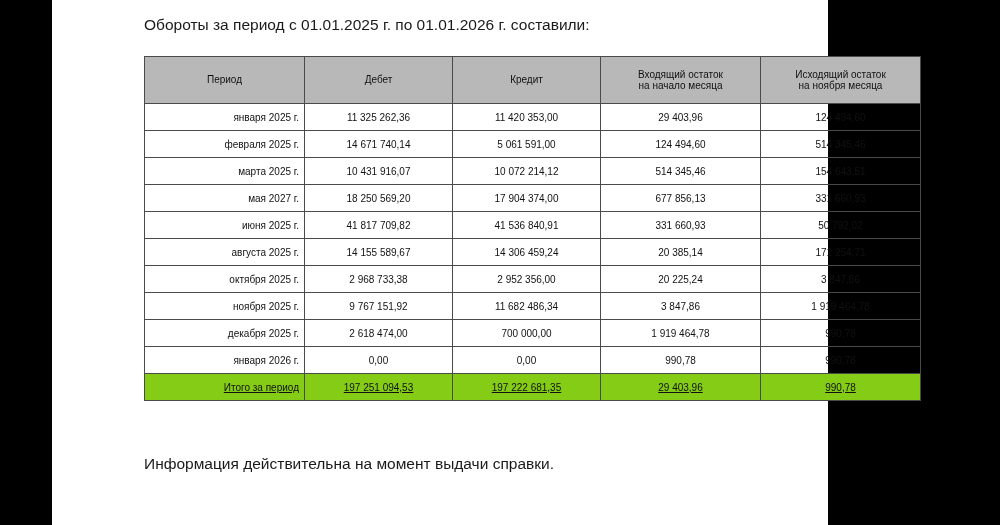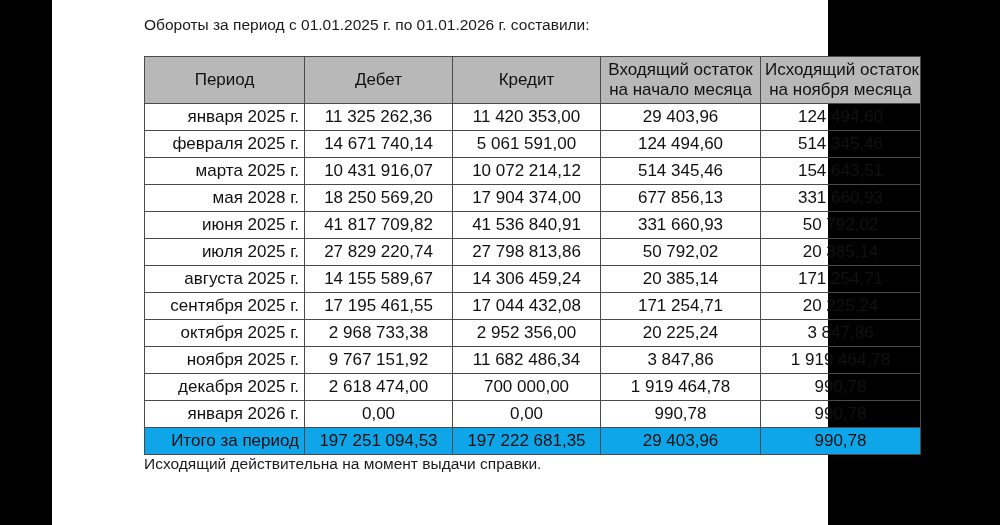--- a/index.html
+++ b/index.html
@@ -38,21 +38,21 @@
     color: #1a1a1a;
     white-space: nowrap;
   }
   table.turnover {
     position: absolute;
     left: 92px;
     top: 56px;
     border-collapse: collapse;
     table-layout: fixed;
     width: 776px;
-    font-size: 17px;
+    font-size: 10px;
     color: #111;
   }
   table.turnover th,
   table.turnover td {
     border: 1px solid #4a4a4a;
     padding: 2px 5px;
     height: 22px;
     vertical-align: middle;
     white-space: nowrap;
     overflow: hidden;
@@ -68,21 +68,22 @@
   table.turnover thead th .hl1 { display: block; }
   table.turnover thead th .hl2 { display: block; }
   col.c0 { width: 160px; }
   col.c1 { width: 148px; }
   col.c2 { width: 148px; }
   col.c3 { width: 160px; }
   col.c4 { width: 160px; }
   td.period { text-align: right; }
   td.num { text-align: center; }
   tr.total td {
-    background: #0ea5e9;
+    background: #84cc16;
+    text-decoration: underline;
   }
 </style>
 </head>
 <body>
 
 <div class="page">
 
   <div class="intro">Обороты за период с 01.01.2025 г. по 01.01.2026 г. составили:</div>
 
   <table class="turnover">
@@ -133,55 +134,41 @@
         <td class="num">514 345,46</td>
       </tr>
       <tr>
         <td class="period">марта 2025 г.</td>
         <td class="num">10 431 916,07</td>
         <td class="num">10 072 214,12</td>
         <td class="num">514 345,46</td>
         <td class="num">154 643,51</td>
       </tr>
       <tr>
-        <td class="period">мая 2028 г.</td>
+        <td class="period">мая 2027 г.</td>
         <td class="num">18 250 569,20</td>
         <td class="num">17 904 374,00</td>
         <td class="num">677 856,13</td>
         <td class="num">331 660,93</td>
       </tr>
       <tr>
         <td class="period">июня 2025 г.</td>
         <td class="num">41 817 709,82</td>
         <td class="num">41 536 840,91</td>
         <td class="num">331 660,93</td>
         <td class="num">50 792,02</td>
       </tr>
       <tr>
-        <td class="period">июля 2025 г.</td>
-        <td class="num">27 829 220,74</td>
-        <td class="num">27 798 813,86</td>
-        <td class="num">50 792,02</td>
-        <td class="num">20 385,14</td>
-      </tr>
-      <tr>
         <td class="period">августа 2025 г.</td>
         <td class="num">14 155 589,67</td>
         <td class="num">14 306 459,24</td>
         <td class="num">20 385,14</td>
         <td class="num">171 254,71</td>
       </tr>
       <tr>
-        <td class="period">сентября 2025 г.</td>
-        <td class="num">17 195 461,55</td>
-        <td class="num">17 044 432,08</td>
-        <td class="num">171 254,71</td>
-        <td class="num">20 225,24</td>
-      </tr>
-      <tr>
         <td class="period">октября 2025 г.</td>
         <td class="num">2 968 733,38</td>
         <td class="num">2 952 356,00</td>
         <td class="num">20 225,24</td>
         <td class="num">3 847,86</td>
       </tr>
       <tr>
         <td class="period">ноября 2025 г.</td>
         <td class="num">9 767 151,92</td>
         <td class="num">11 682 486,34</td>
@@ -205,14 +192,14 @@
       <tr class="total">
         <td class="period">Итого за период</td>
         <td class="num">197 251 094,53</td>
         <td class="num">197 222 681,35</td>
         <td class="num">29 403,96</td>
         <td class="num">990,78</td>
       </tr>
     </tbody>
   </table>
 
-  <div class="footer-note">Исходящий действительна на момент выдачи справки.</div>
+  <div class="footer-note">Информация действительна на момент выдачи справки.</div>
 </div>
 
 </body></html>

